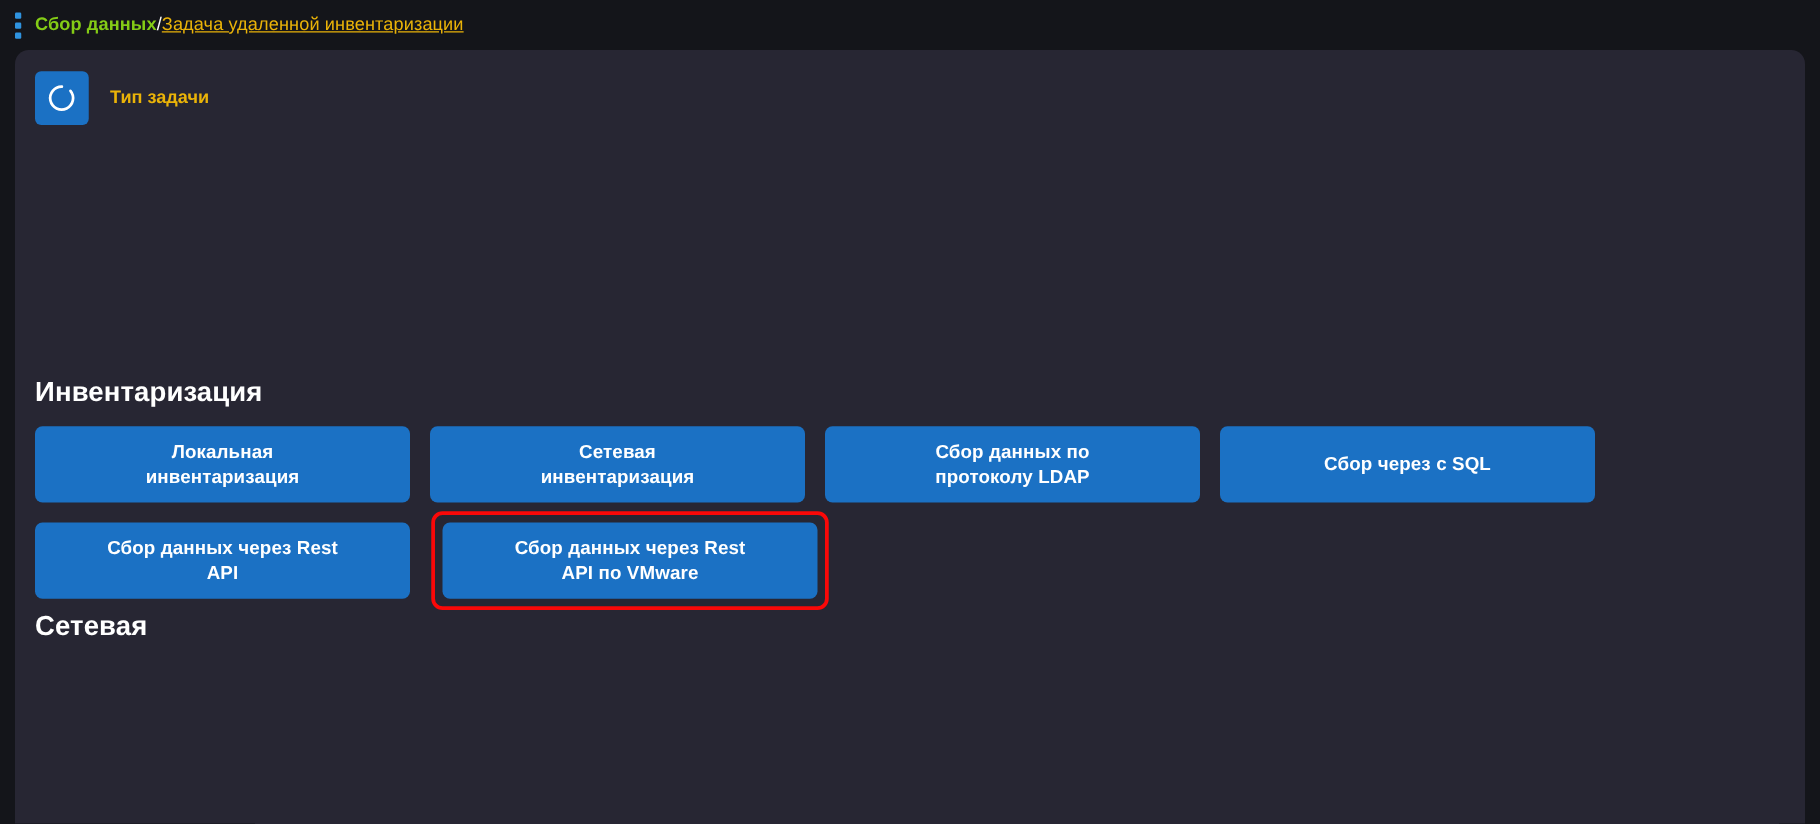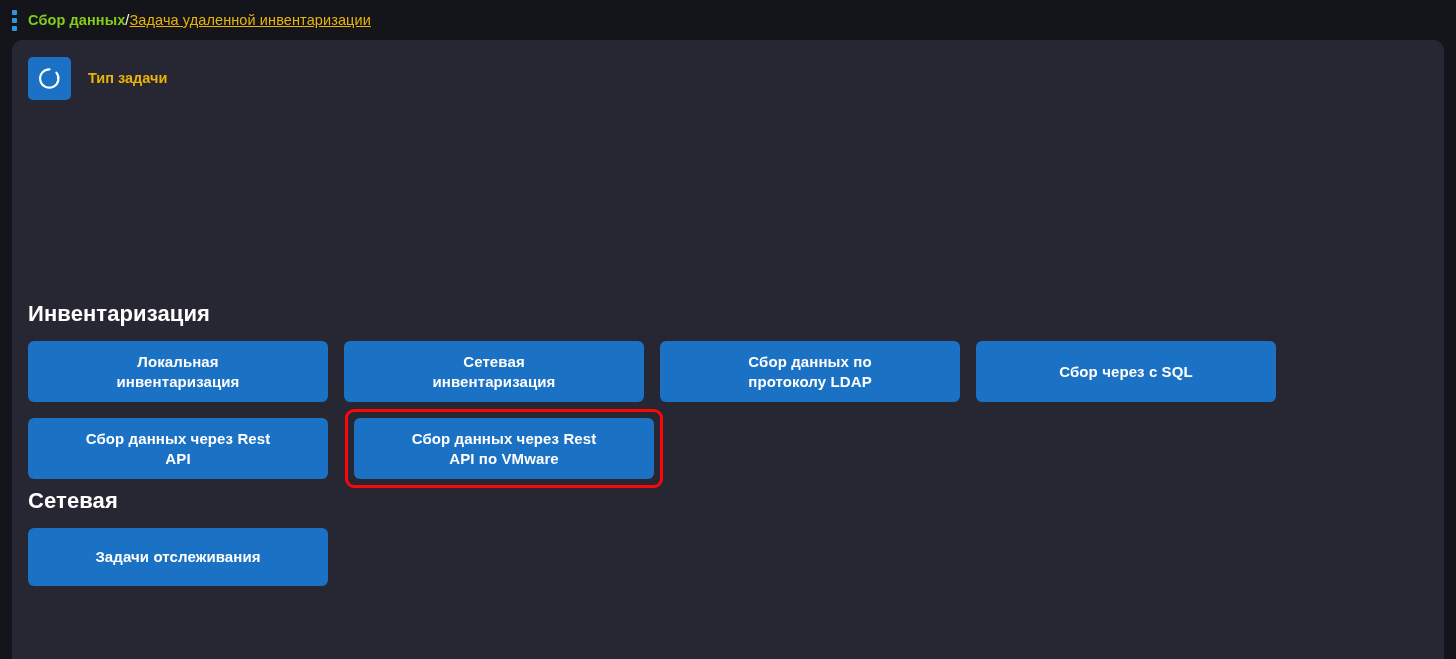--- a/index.html
+++ b/index.html
@@ -218,22 +218,17 @@
             <button class="task-btn">Сбор данных через Rest
 API</button>
             <button class="task-btn is-highlighted">Сбор данных через Rest
 API по VMware</button>
           </div>
         </div>
       </div>
 
       <div class="section section-tracking">
         <div class="section-title">Сетевая</div>
-        <div class="btn-rows">
-          <div class="btn-row">
-            <button class="task-btn">Задачи отслеживания</button>
-          </div>
-        </div>
       </div>
 
     </div>
   </div>
 </div>
 
 </body></html>

